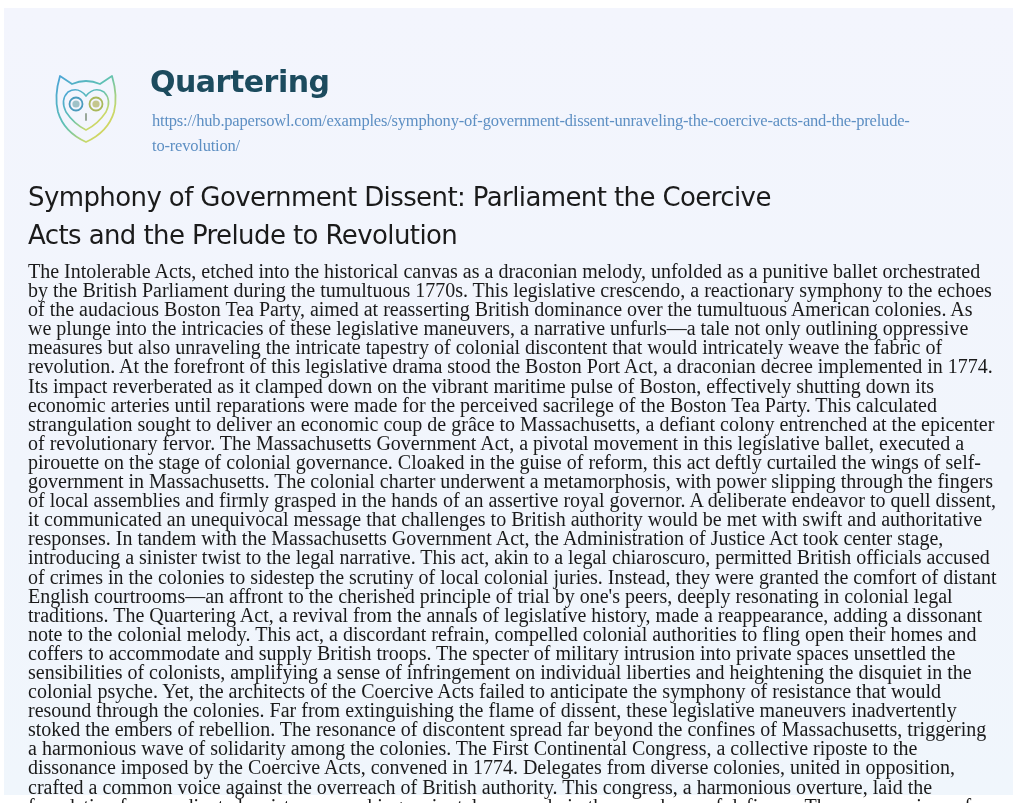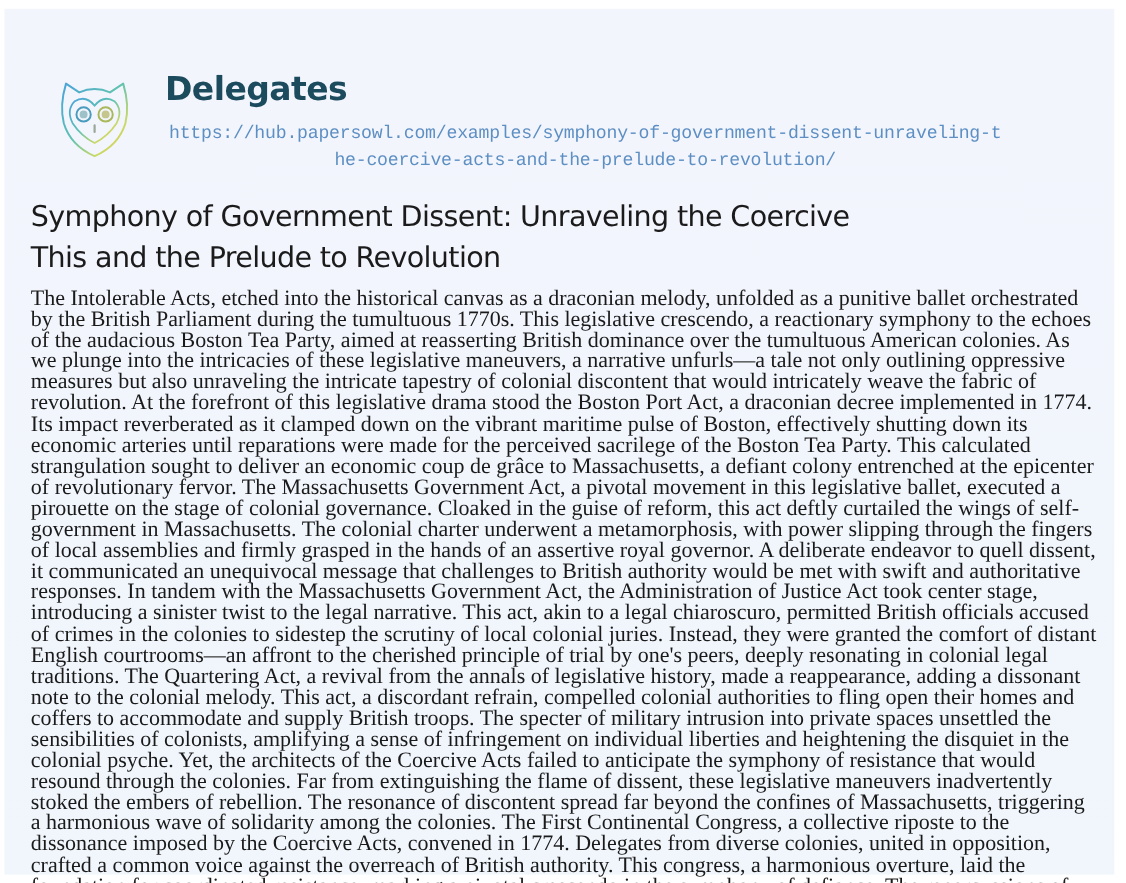--- a/index.html
+++ b/index.html
@@ -43,27 +43,26 @@
       font-weight: bold;
       font-size: 30px;
       letter-spacing: -0.5px;
       color: #1c4b5e;
     }
     .url {
       position: absolute;
       left: 148px;
       top: 100px;
       width: 760px;
-      font-family: Liberation Mono, monospace;
+      font-family: Liberation Serif, serif;
       font-size: 16.5px;
       line-height: 25px;
       color: #5d8fc3;
       letter-spacing: -0.2px;
       word-break: break-all;
-      text-align: center;
     }
     .title {
       position: absolute;
       left: 24px;
       top: 170px;
       width: 760px;
       margin: 0;
       font-family: "DejaVu Sans", sans-serif;
       font-weight: normal;
       font-size: 26px;
@@ -106,22 +105,22 @@
 
         <circle cx="24" cy="38" r="6.5" fill="none" stroke="#4a9bbd" stroke-width="1.8"></circle>
         <circle cx="24" cy="38" r="3.6" fill="#9fc2c8"></circle>
         <circle cx="44" cy="38" r="6.5" fill="none" stroke="#a9b85a" stroke-width="1.8"></circle>
         <circle cx="44" cy="38" r="3.6" fill="#c4c68e"></circle>
 
         <path d="M34 48 L34 54" stroke="#9aa89a" stroke-width="2" stroke-linecap="round"></path>
       </svg>
     </div>
 
-    <div class="brand">Delegates</div>
+    <div class="brand">Quartering</div>
 
     <div class="url">https://hub.papersowl.com/examples/symphony-of-government-dissent-unraveling-the-coercive-acts-and-the-prelude-to-revolution/</div>
   </div>
 
-  <h1 class="title">Symphony of Government Dissent: Unraveling the Coercive This and the Prelude to Revolution</h1>
+  <h1 class="title">Symphony of Government Dissent: Parliament the Coercive Acts and the Prelude to Revolution</h1>
 
   <p class="body-text">The Intolerable Acts, etched into the historical canvas as a draconian melody, unfolded as a punitive ballet orchestrated by the British Parliament during the tumultuous 1770s. This legislative crescendo, a reactionary symphony to the echoes of the audacious Boston Tea Party, aimed at reasserting British dominance over the tumultuous American colonies. As we plunge into the intricacies of these legislative maneuvers, a narrative unfurls—a tale not only outlining oppressive measures but also unraveling the intricate tapestry of colonial discontent that would intricately weave the fabric of revolution. At the forefront of this legislative drama stood the Boston Port Act, a draconian decree implemented in 1774. Its impact reverberated as it clamped down on the vibrant maritime pulse of Boston, effectively shutting down its economic arteries until reparations were made for the perceived sacrilege of the Boston Tea Party. This calculated strangulation sought to deliver an economic coup de grâce to Massachusetts, a defiant colony entrenched at the epicenter of revolutionary fervor. The Massachusetts Government Act, a pivotal movement in this legislative ballet, executed a pirouette on the stage of colonial governance. Cloaked in the guise of reform, this act deftly curtailed the wings of self-government in Massachusetts. The colonial charter underwent a metamorphosis, with power slipping through the fingers of local assemblies and firmly grasped in the hands of an assertive royal governor. A deliberate endeavor to quell dissent, it communicated an unequivocal message that challenges to British authority would be met with swift and authoritative responses. In tandem with the Massachusetts Government Act, the Administration of Justice Act took center stage, introducing a sinister twist to the legal narrative. This act, akin to a legal chiaroscuro, permitted British officials accused of crimes in the colonies to sidestep the scrutiny of local colonial juries. Instead, they were granted the comfort of distant English courtrooms—an affront to the cherished principle of trial by one's peers, deeply resonating in colonial legal traditions. The Quartering Act, a revival from the annals of legislative history, made a reappearance, adding a dissonant note to the colonial melody. This act, a discordant refrain, compelled colonial authorities to fling open their homes and coffers to accommodate and supply British troops. The specter of military intrusion into private spaces unsettled the sensibilities of colonists, amplifying a sense of infringement on individual liberties and heightening the disquiet in the colonial psyche. Yet, the architects of the Coercive Acts failed to anticipate the symphony of resistance that would resound through the colonies. Far from extinguishing the flame of dissent, these legislative maneuvers inadvertently stoked the embers of rebellion. The resonance of discontent spread far beyond the confines of Massachusetts, triggering a harmonious wave of solidarity among the colonies. The First Continental Congress, a collective riposte to the dissonance imposed by the Coercive Acts, convened in 1774. Delegates from diverse colonies, united in opposition, crafted a common voice against the overreach of British authority. This congress, a harmonious overture, laid the foundation for coordinated resistance, marking a pivotal crescendo in the symphony of defiance. The repercussions of the Coercive Acts, rather than</p>
 
 </div>
 
 </body></html>

